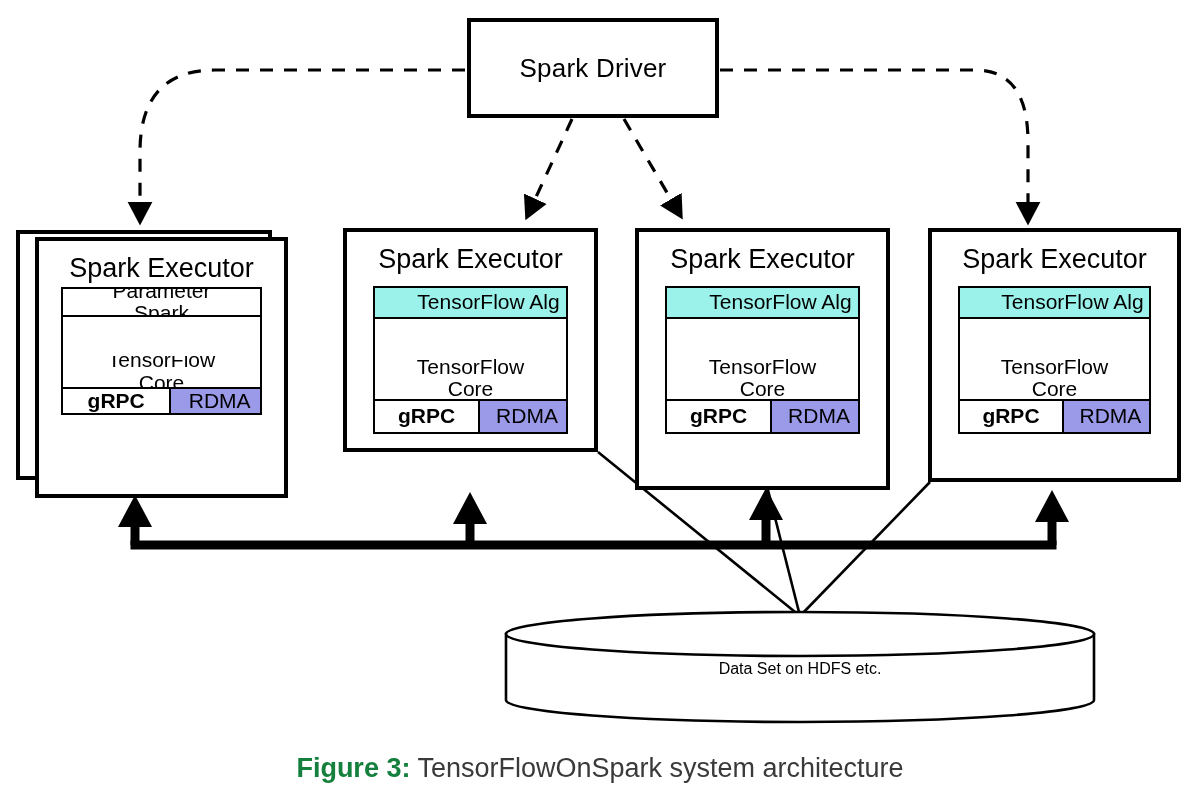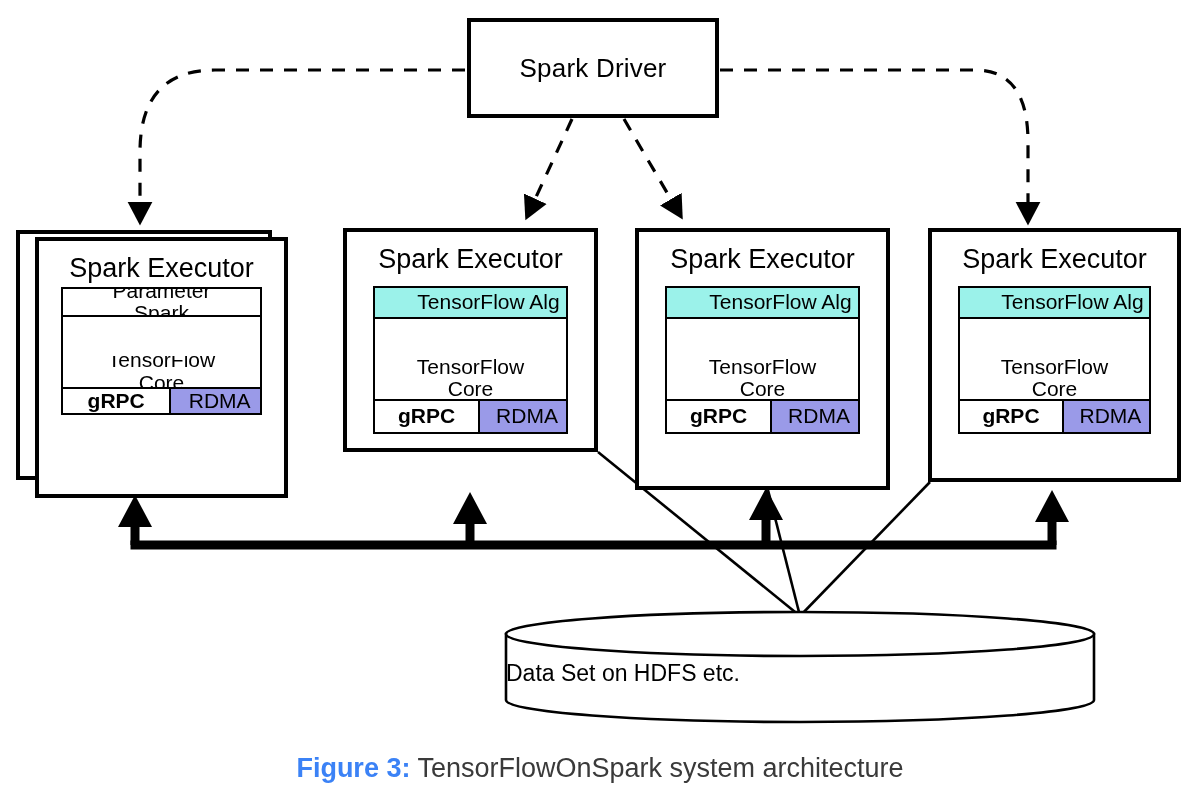--- a/index.html
+++ b/index.html
@@ -116,26 +116,26 @@
     position: absolute;
     left: 0;
     right: 0;
     bottom: 18px;
     text-align: center;
     font-size: 27px;
     color: #3a3a3a;
   }
   .caption b {
     font-weight: bold;
-    color: #3b82f6;
+    color: #15803d;
   }
   .cyl-label {
     position: absolute;
-    text-align: left;
-    font-size: 23px;
+    text-align: center;
+    font-size: 16px;
     color: #000000;
   }
 </style>
 </head>
 <body>
 
 <div id="page">
 
   <svg id="diagram-svg" viewBox="0 0 1200 802">
     <defs>

